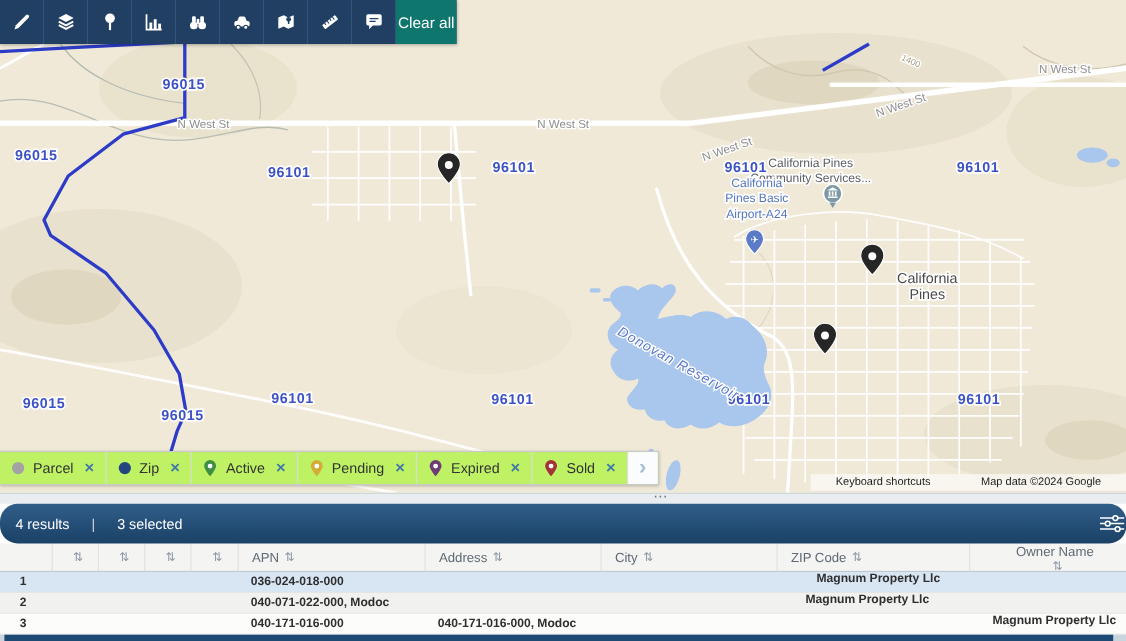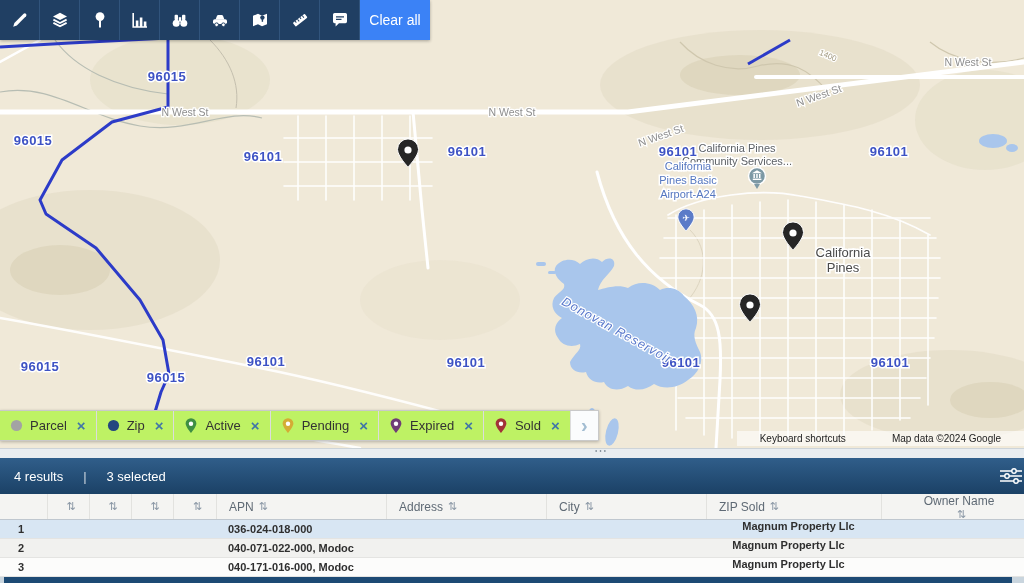--- a/index.html
+++ b/index.html
@@ -7,38 +7,38 @@
   body { font-family: "Liberation Sans", sans-serif; background:#fff; overflow:hidden; }
   .app { position:relative; width:1024px; height:583px; background:#fff; }
 
   
   .map { position:relative; width:1024px; height:448px; background:#f0e9d8; overflow:hidden; }
   .map-svg { position:absolute; left:0; top:0; }
 
   
   .toolbar { position:absolute; left:0; top:0; height:40px; display:flex; background:#203f63; box-shadow:0 1px 3px rgba(0,0,0,.3); z-index:5; }
   .tool-btn { width:40px; height:40px; display:flex; align-items:center; justify-content:center; border-right:1px solid #31547c; cursor:pointer; }
-  .clear-all { width:70px; height:40px; background:#3b82f6; color:#fff; font-size:14px; display:flex; align-items:center; justify-content:center; cursor:pointer; }
+  .clear-all { width:55px; height:40px; background:#0f766e; color:#fff; font-size:14px; display:flex; align-items:center; justify-content:center; cursor:pointer; }
 
   
   .chips { position:absolute; left:0; bottom:7px; height:31px; display:flex; align-items:stretch; background:#bef264; border:1px solid #c9c9c9; border-left:none; box-shadow:0 1px 3px rgba(0,0,0,.25); z-index:5; }
   .chip { display:flex; align-items:center; gap:7px; padding:0 10px; border-right:1px solid #dcdcdc; font-size:13px; color:#333; cursor:pointer; white-space:nowrap; }
   .chip-close { color:#4176a8; font-size:15px; font-weight:bold; margin-left:3px; cursor:pointer; line-height:1; }
   .chip-more { width:27px; display:flex; align-items:center; justify-content:center; color:#a3bdd2; font-size:20px; font-weight:bold; background:#fbfcfd; cursor:pointer; }
 
   
   .attrib { position:absolute; right:0; bottom:2px; display:flex; font-size:10px; color:#222; z-index:4; }
   .attrib span { background:rgba(255,255,255,.6); padding:2px 23px; }
 
   
   .divider { position:relative; height:10px; background:#e9edf0; border-top:1px solid #cdd4d9; cursor:row-resize; }
   .divider .dots { position:absolute; left:58%; top:-6px; color:#6b7884; font-size:13px; letter-spacing:1px; }
 
   
-  .results-bar { position:relative; height:36px; background:linear-gradient(#305e8a, #1b4166); color:#fff; display:flex; align-items:center; padding-left:14px; font-size:13px; }
+  .results-bar { position:relative; height:36px; background:linear-gradient(#305e8a, #1b4166); color:#fff; display:flex; align-items:center; padding-left:14px; font-size:13px;border-radius:16px; }
   .results-bar .sep { margin:0 20px; opacity:.75; }
   .results-settings { position:absolute; right:0px; top:9px; cursor:pointer; }
 
   
   .thead { height:26px; display:flex; align-items:center; background:#f4f4f2; border-bottom:1px solid #bfc7cf; color:#5f6a75; font-size:12px; }
   .th { height:100%; display:flex; align-items:center; padding-left:12px; border-left:1px solid #e2e2df; cursor:pointer; }
   .th:first-child { border-left:none; }
   .sort-glyph { color:#8a97a5; font-size:11px; margin-left:5px; }
   .th-sort-only { justify-content:center; padding-left:0; }
   .trow { height:19px; display:flex; align-items:center; font-size:11px; font-weight:bold; color:#2f2f2f; border-bottom:1px solid #e4e4e2; cursor:pointer; }
@@ -383,21 +383,21 @@
       </div>
     <div class="th c6">
         <span>Address</span>
         <span class="sort-glyph">⇅</span>
       </div>
     <div class="th c7">
         <span>City</span>
         <span class="sort-glyph">⇅</span>
       </div>
     <div class="th c8">
-        <span>ZIP Sold</span>
+        <span>ZIP Code</span>
         <span class="sort-glyph">⇅</span>
       </div>
     <div class="th c9">
         <span>Owner Name</span>
         <span class="sort-glyph">⇅</span>
       </div>
   </div>
 
   <div class="trow sel">
     <div class="td c0">1</div>
@@ -420,20 +420,21 @@
     <div class="td c7"></div>
     <div class="td c8"></div>
     <div class="td c9">Magnum Property Llc</div>
   </div>
   <div class="trow norm">
     <div class="td c0">3</div>
     <div class="td c1"></div>
       <div class="td c2"></div>
     <div class="td c3"></div>
       <div class="td c4"></div>
+    <div class="td c5">040-171-016-000</div>
     <div class="td c6">040-171-016-000, Modoc</div>
     <div class="td c7"></div>
     <div class="td c8"></div>
     <div class="td c9">Magnum Property Llc</div>
   </div>
 
   <div class="hscroll">
     <div class="thumb"></div>
   </div>
 

